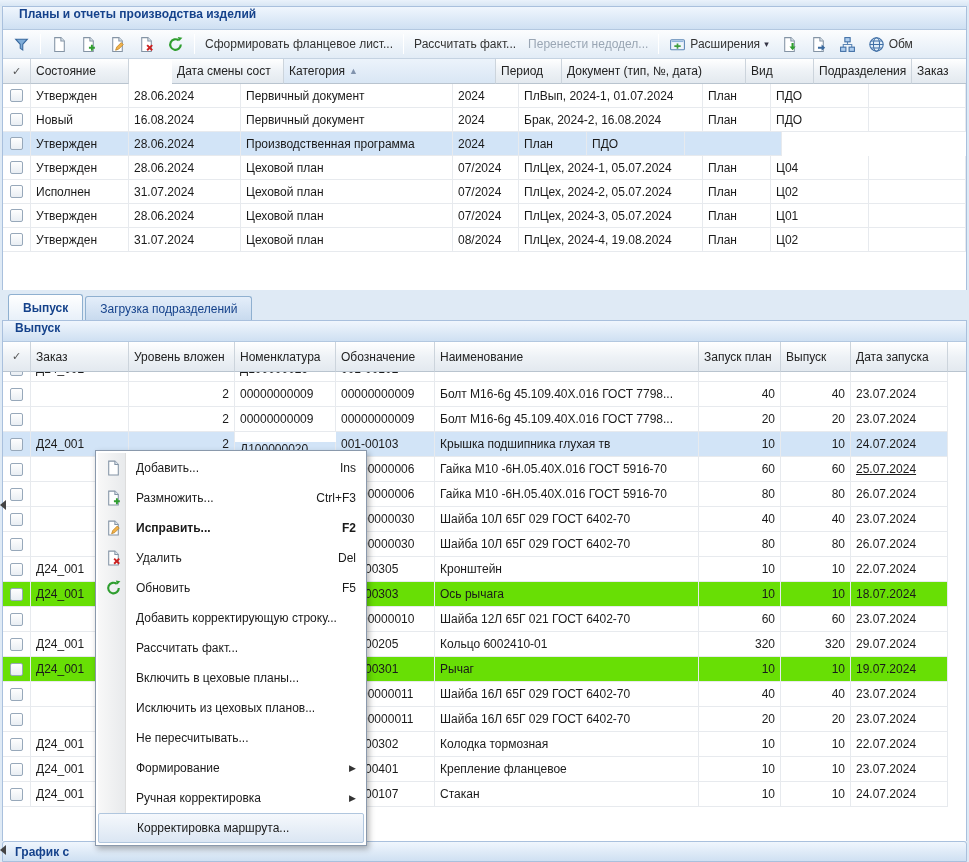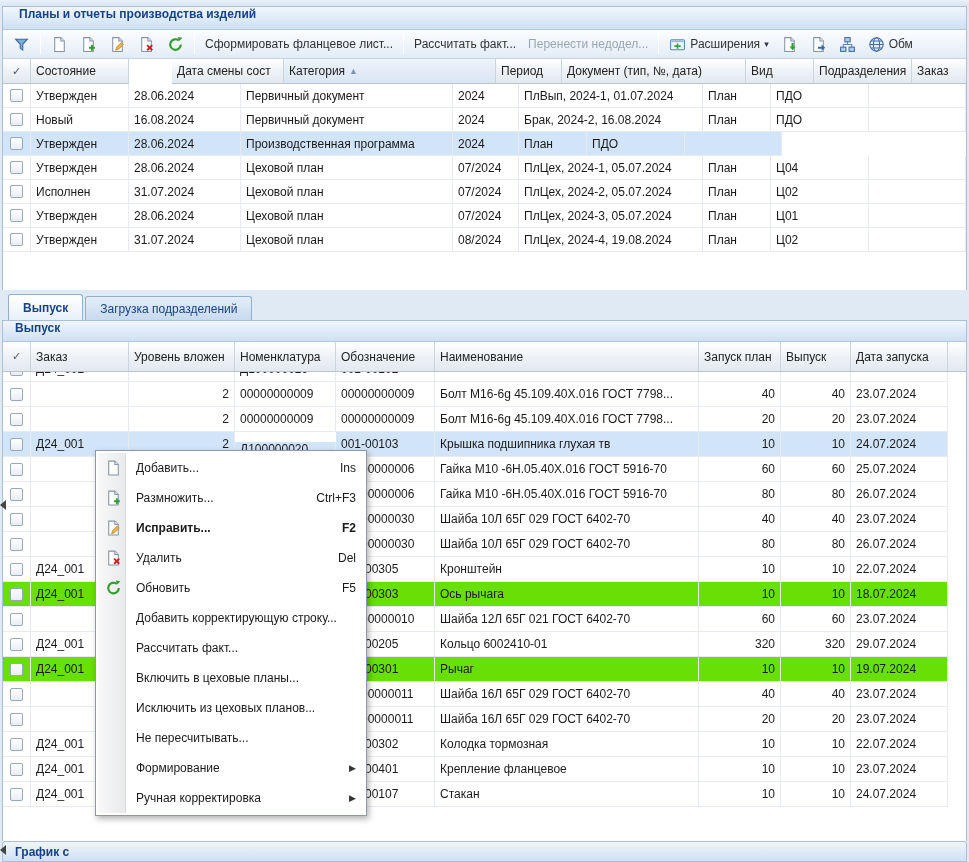--- a/index.html
+++ b/index.html
@@ -420,21 +420,21 @@
         <div class="td" style="min-width: 28px; width: 28px;">
           <span class="cb"></span>
         </div>
         <div class="td" style="min-width: 98px; width: 98px;"></div>
         <div class="td right" style="min-width: 106px; width: 106px;"></div>
         <div class="td" style="min-width: 101px; width: 101px;"></div>
         <div class="td" style="min-width: 99px; width: 99px;">00000000006</div>
         <div class="td" style="min-width: 264px; width: 264px;">Гайка М10 -6Н.05.40Х.016 ГОСТ 5916-70</div>
         <div class="td right" style="min-width: 82px; width: 82px;">60</div>
         <div class="td right" style="min-width: 70px; width: 70px;">60</div>
-        <div class="td" style="min-width: 97px; width: 97px;">25.07.2024</div>
+        <div class="td" style="min-width: 97px; width: 97px; text-decoration: underline;">25.07.2024</div>
       </div>
       <div class="trow">
         <div class="td" style="min-width: 28px; width: 28px;">
           <span class="cb"></span>
         </div>
         <div class="td" style="min-width: 98px; width: 98px;"></div>
         <div class="td right" style="min-width: 106px; width: 106px;"></div>
         <div class="td" style="min-width: 101px; width: 101px;"></div>
         <div class="td" style="min-width: 99px; width: 99px;">00000000006</div>
         <div class="td" style="min-width: 264px; width: 264px;">Гайка М10 -6Н.05.40Х.016 ГОСТ 5916-70</div>
@@ -688,13 +688,16 @@
     <div class="msep"></div>
     <div class="mi">
       <span class="mlabel">Формирование</span>
       <span class="sub">▶</span>
     </div>
     <div class="mi">
       <span class="mlabel">Ручная корректировка</span>
       <span class="sub">▶</span>
     </div>
     <div class="msep"></div>
+    <div class="mi hl">
+      <span class="mlabel">Корректировка маршрута...</span>
+    </div>
   </div>
 
 </body></html>

